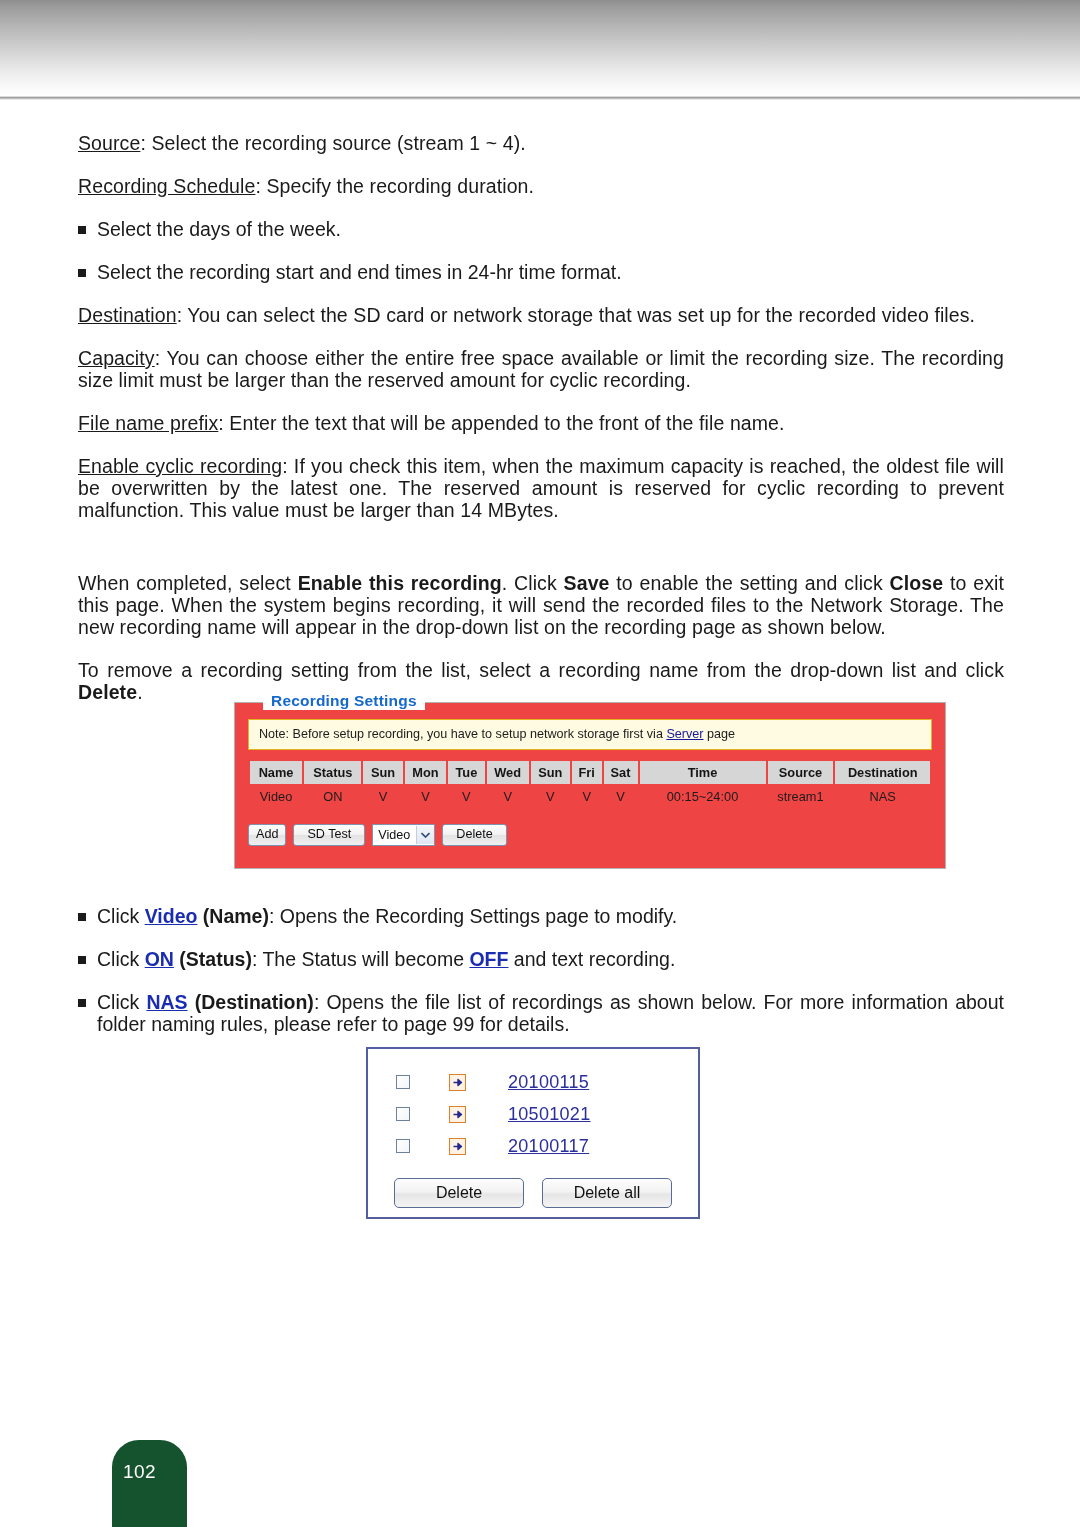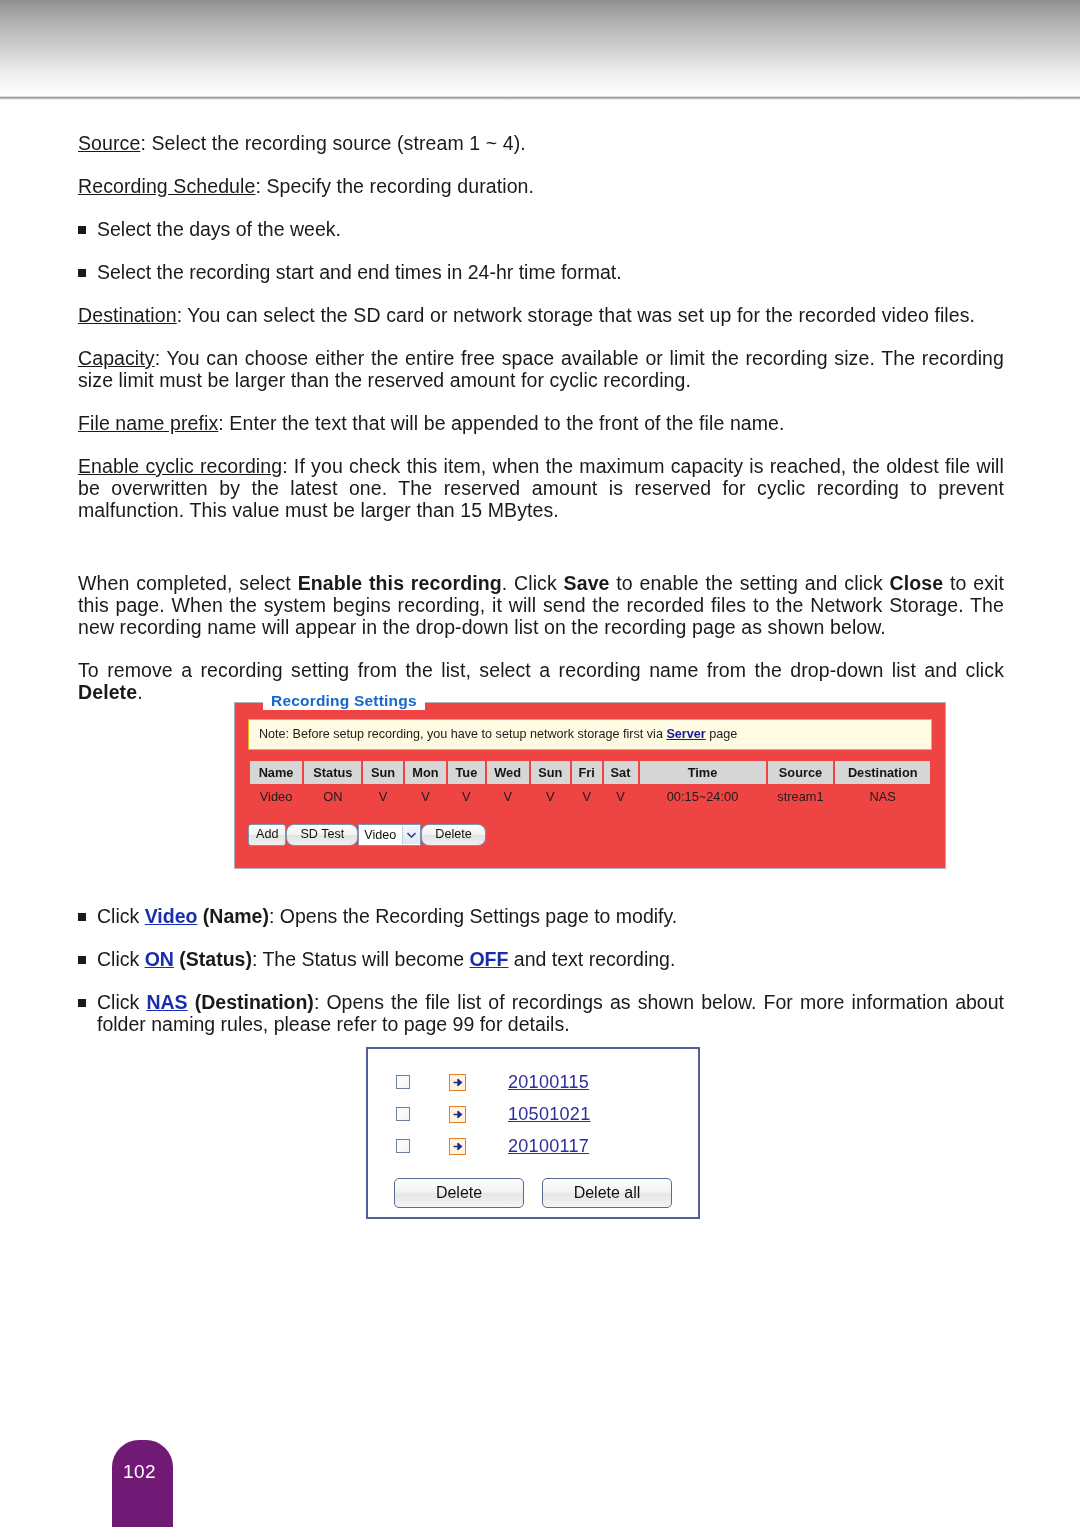--- a/index.html
+++ b/index.html
@@ -111,21 +111,21 @@
   .note-box {
     border: 1px solid #e0b520;
     background: #fefbe2;
     padding: 7px 10px 8px 10px;
     font-size: 12.6px;
     color: #1c1c1c;
     margin-bottom: 11px;
   }
   .note-box .srv {
     color: #17189c;
-    font-weight: bold;
+    font-weight: normal;
     text-decoration: underline;
   }
 
   table.rec-table {
     border-collapse: separate;
     border-spacing: 2px 0;
     width: 100%;
     font-size: 12.8px;
   }
   table.rec-table th {
@@ -140,34 +140,35 @@
     padding: 5px 4px 3px 4px;
     text-align: center;
     color: #1c1c1c;
     white-space: nowrap;
   }
 
   .btn-row {
     margin-top: 17px;
     display: flex;
     align-items: center;
+    gap: 7px;
   }
   .win-btn {
     font-family: "Liberation Sans", sans-serif;
     font-size: 12.6px;
     color: #101010;
     border: 1px solid #7c94b4;
     border-radius: 3px;
     background: linear-gradient(to bottom, #fdfdfd 0%, #f2f2f2 48%, #e3e3e3 52%, #efefef 100%);
     padding: 2px 7px 3px 7px;
     line-height: 15px;
     box-shadow: 0 1px 0 rgba(255,255,255,0.8) inset;
     white-space: nowrap;
   }
-  .win-btn.wide { padding: 2px 13px 3px 13px; border-radius: 8px; }
+  .win-btn.wide { padding: 2px 13px 3px 13px; }
   .sel-box {
     display: inline-flex;
     align-items: center;
     border: 1px solid #7c94b4;
     background: #ffffff;
     font-size: 12.6px;
     line-height: 15px;
     height: 20px;
   }
   .sel-box .sel-label {
@@ -248,23 +249,23 @@
     text-align: center;
     padding: 4px 0 5px 0;
     line-height: 19px;
   }
 
   
   .page-tab {
     position: absolute;
     left: 112px;
     top: 1440px;
-    width: 61px;
+    width: 75px;
     height: 87px;
-    background: #701a75;
+    background: #14532d;
     border-radius: 27px 27px 0 0;
   }
   .page-num {
     position: absolute;
     left: 0;
     top: 21px;
     width: 55px;
     text-align: center;
     color: #ffffff;
     font-size: 19px;
@@ -286,21 +287,21 @@
   <p class="bullet"><span>Select the days of the week.</span></p>
 
   <p class="bullet"><span>Select the recording start and end times in 24-hr time format.</span></p>
 
   <p class="para nojust"><span class="u">Destination</span><span>: You can select the SD card or network storage that was set up for the recorded video files.</span></p>
 
   <p class="para"><span class="u">Capacity</span><span>: You can choose either the entire free space available or limit the recording size. The recording size limit must be larger than the reserved amount for cyclic recording.</span></p>
 
   <p class="para nojust"><span class="u">File name prefix</span><span>: Enter the text that will be appended to the front of the file name.</span></p>
 
-  <p class="para"><span class="u">Enable cyclic recording</span><span>: If you check this item, when the maximum capacity is reached, the oldest file will be overwritten by the latest one. The reserved amount is reserved for cyclic recording to prevent malfunction. This value must be larger than 15 MBytes.</span></p>
+  <p class="para"><span class="u">Enable cyclic recording</span><span>: If you check this item, when the maximum capacity is reached, the oldest file will be overwritten by the latest one. The reserved amount is reserved for cyclic recording to prevent malfunction. This value must be larger than 14 MBytes.</span></p>
 
   <div class="gap-lg"></div>
 
   <p class="para"><span>When completed, select </span><span class="b">Enable this recording</span><span>. Click </span><span class="b">Save</span><span> to enable the setting and click </span><span class="b">Close</span><span> to exit this page. When the system begins recording, it will send the recorded files to the Network Storage. The new recording name will appear in the drop-down list on the recording page as shown below.</span></p>
 
   <p class="para"><span>To remove a recording setting from the list, select a recording name from the drop-down list and click </span><span class="b">Delete</span><span>.</span></p>
 
 </div>
 
 <div class="rec-panel">

